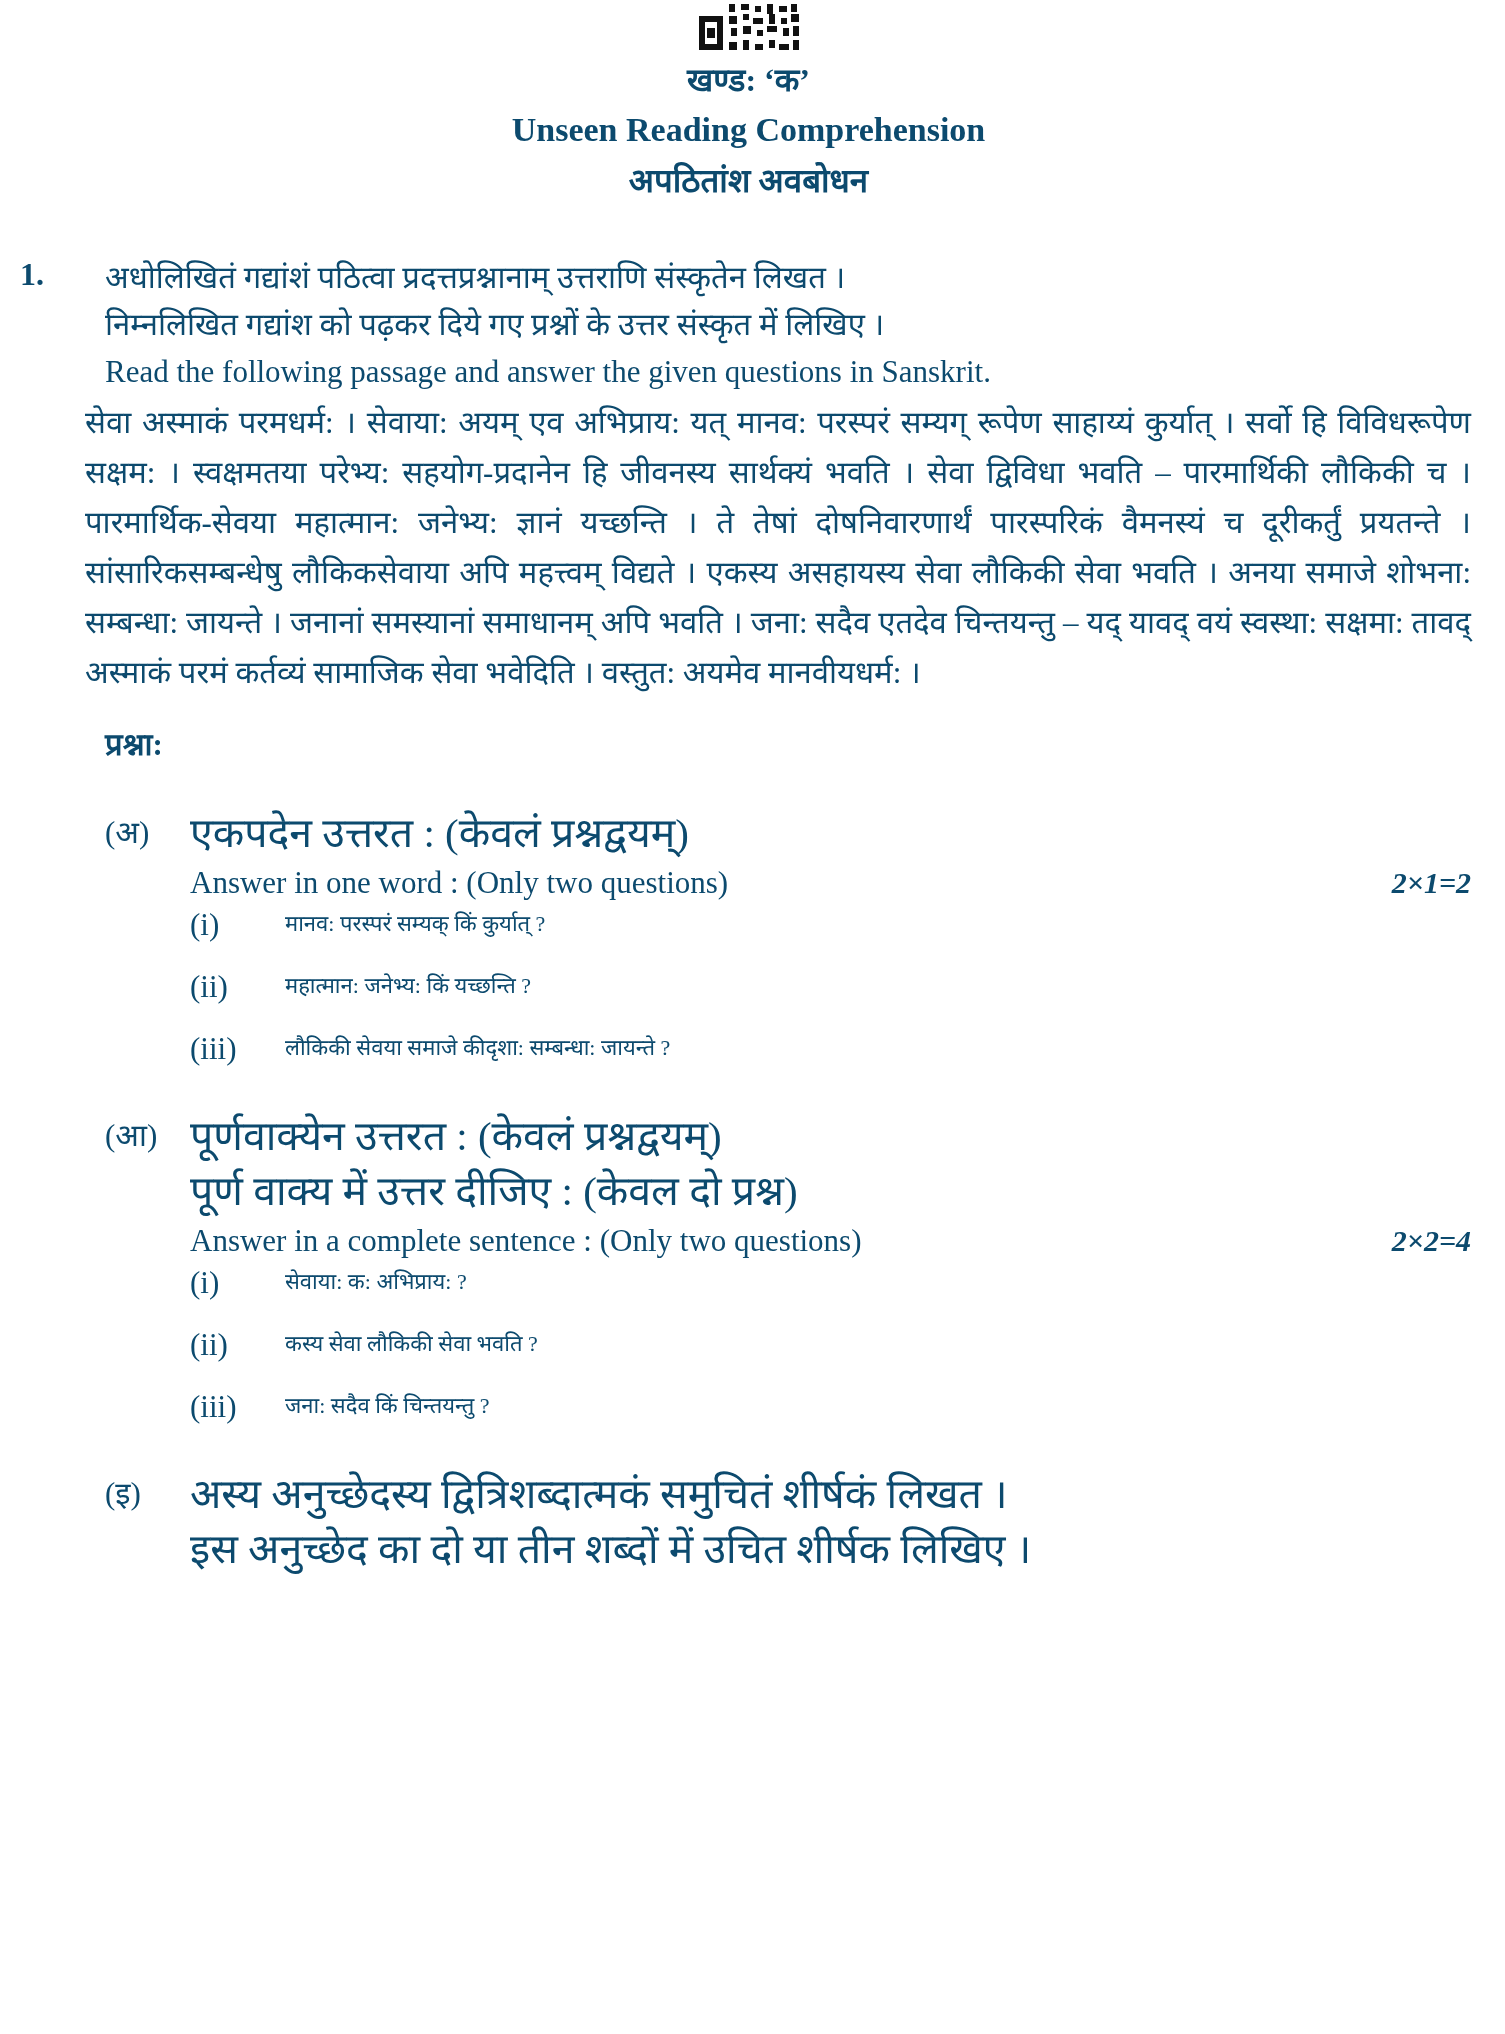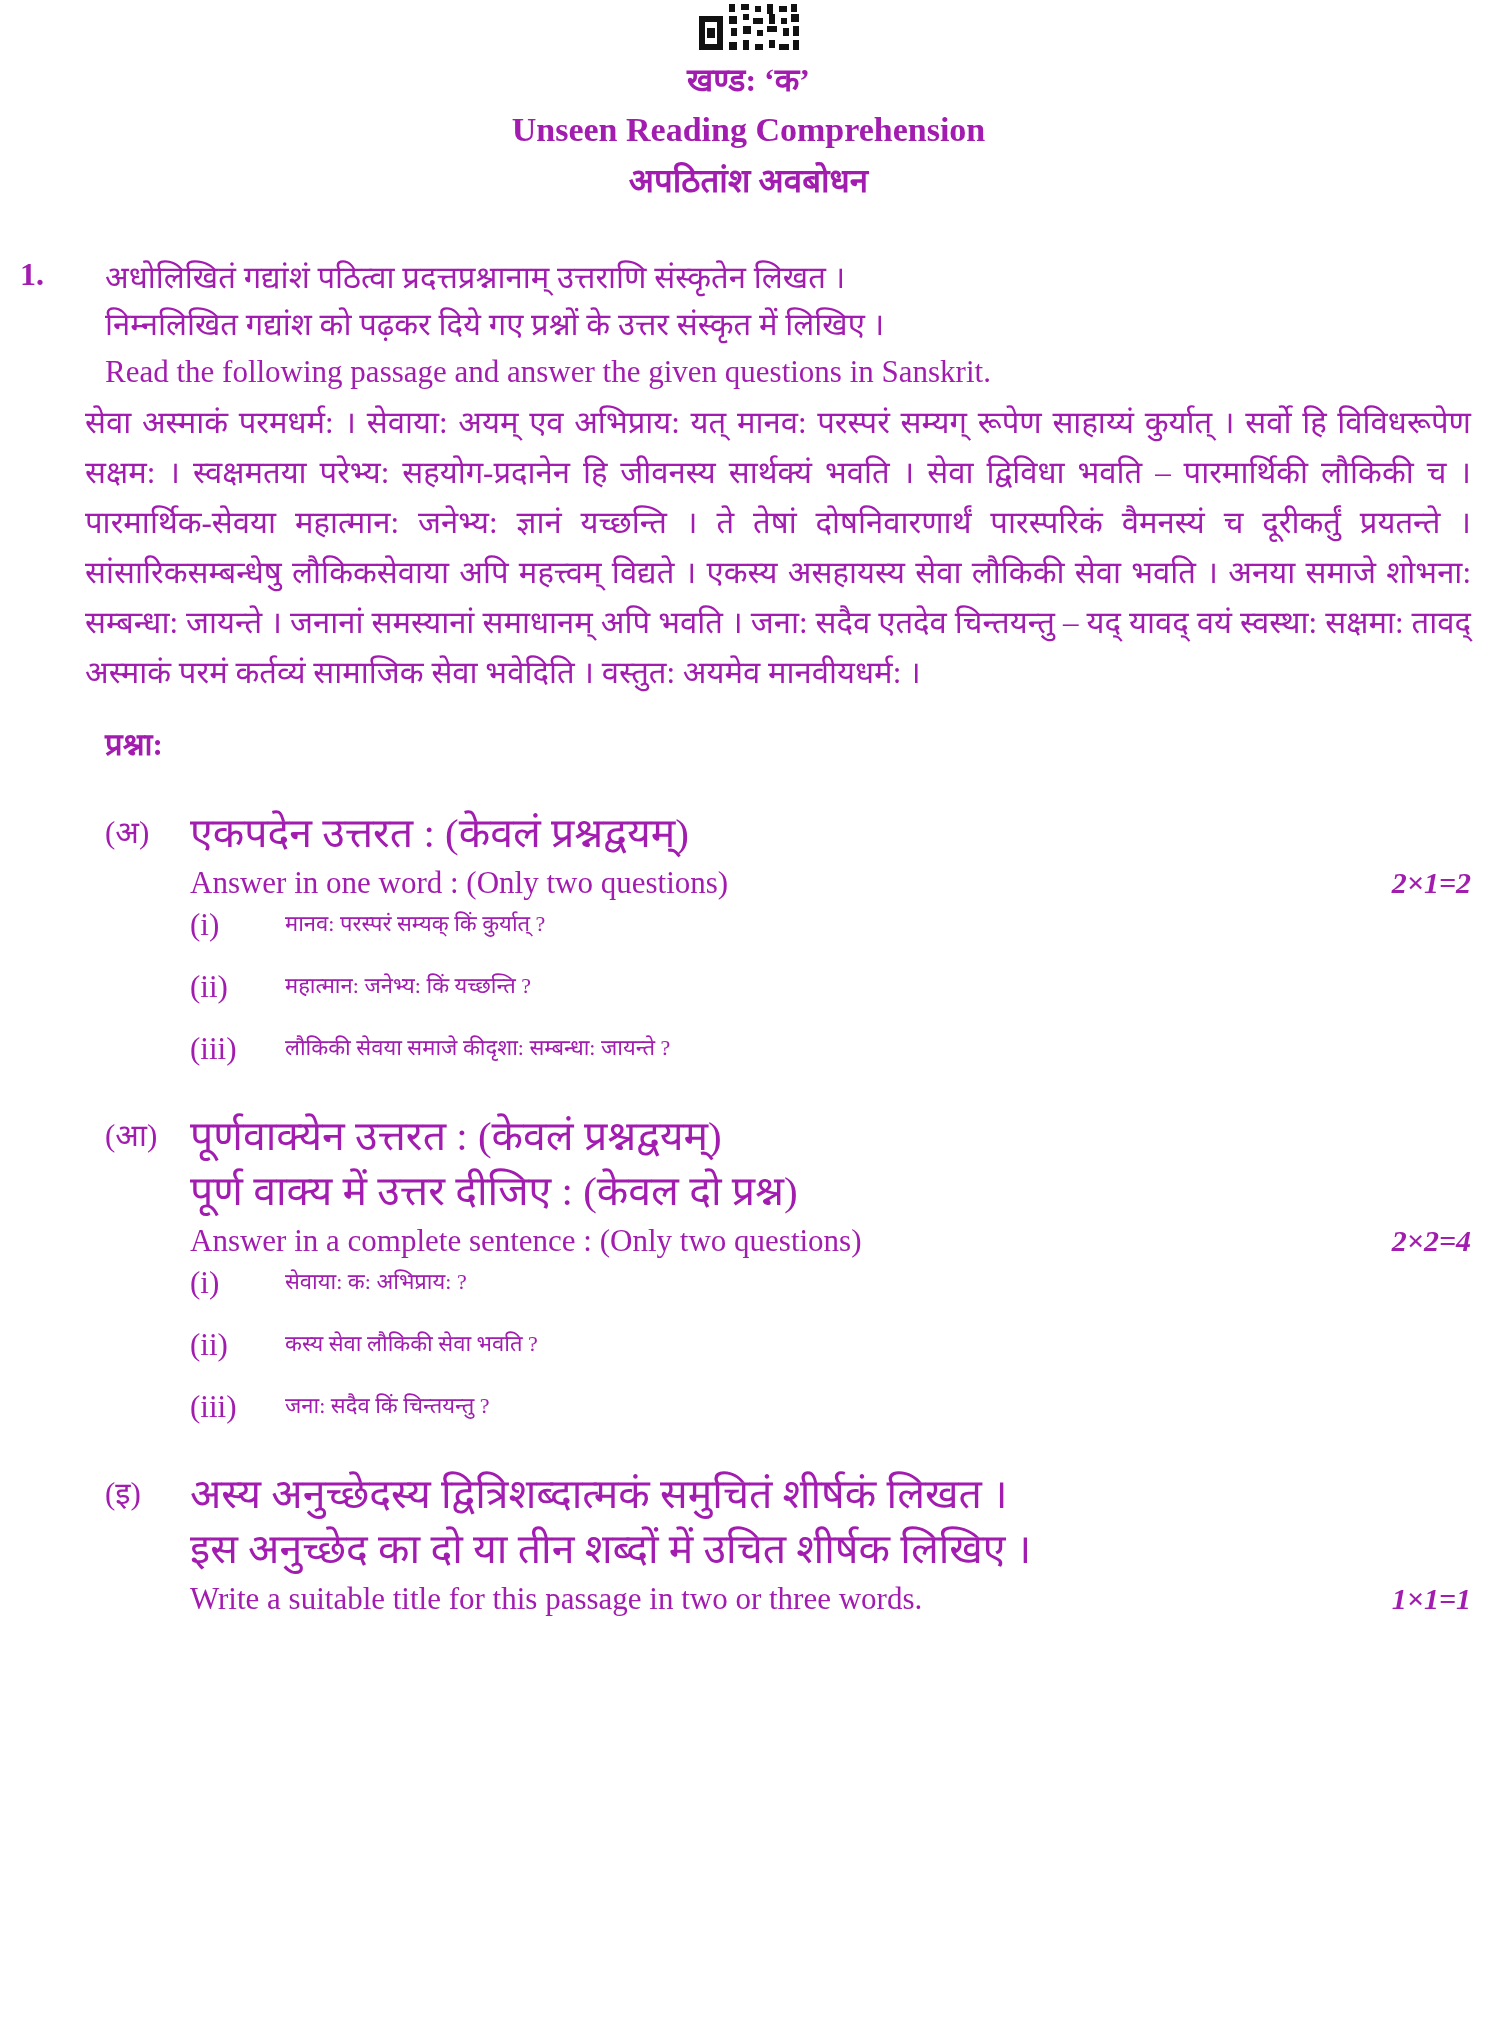--- a/index.html
+++ b/index.html
@@ -2,21 +2,21 @@
 <html><head>
 <meta charset="utf-8">
 <style>
   * { box-sizing: border-box; }
   html, body { margin: 0; padding: 0; background: #ffffff; }
   .page {
     width: 1505px;
     height: 2034px;
     margin: 0 auto;
     background: #ffffff;
-    color: #a21caf;
+    color: #0c4a6e;
     font-family: "Liberation Serif", "DejaVu Serif", serif;
     padding: 4px 28px 20px 20px;
     overflow: hidden;
   }
   .qr-wrap { text-align: center; height: 48px; }
   .center { text-align: center; }
   .h-section { font-size: 32px; font-weight: bold; margin-top: 6px; line-height: 44px; }
   .title-row { position: relative; }
   .h-title { font-size: 33px; font-weight: bold; line-height: 50px; }
   .marks-top {
@@ -161,23 +161,19 @@
             <span class="item-text">जना: सदैव किं चिन्तयन्तु ?</span>
           </div>
         </div>
       </div>
 
       <div class="sec">
         <div class="sec-label">(इ)</div>
         <div class="sec-body">
           <div class="sec-line">अस्य अनुच्छेदस्य द्वित्रिशब्दात्मकं समुचितं शीर्षकं लिखत ।</div>
           <div class="sec-line">इस अनुच्छेद का दो या तीन शब्दों में उचित शीर्षक लिखिए ।</div>
-          <div class="line-row">
-            <span class="line-en">Write a suitable title for this passage in two or three words.</span>
-            <span class="marks">1×1=1</span>
-          </div>
         </div>
       </div>
 
     </div>
   </div>
 
 </div>
 
 </body></html>

